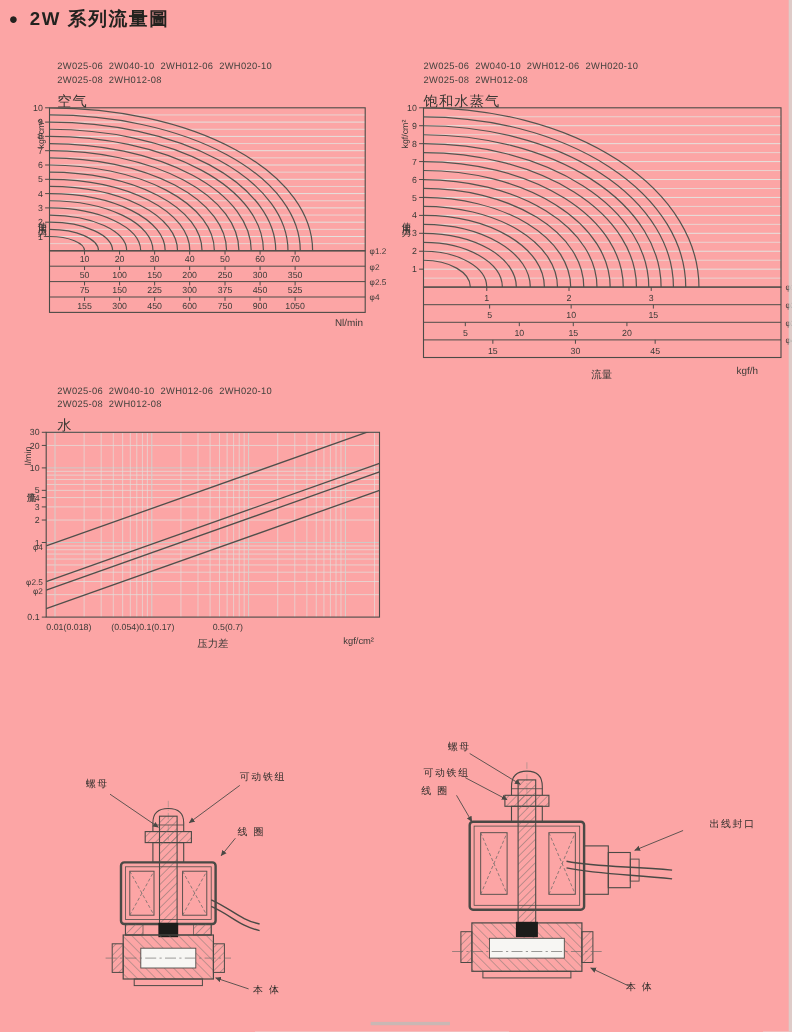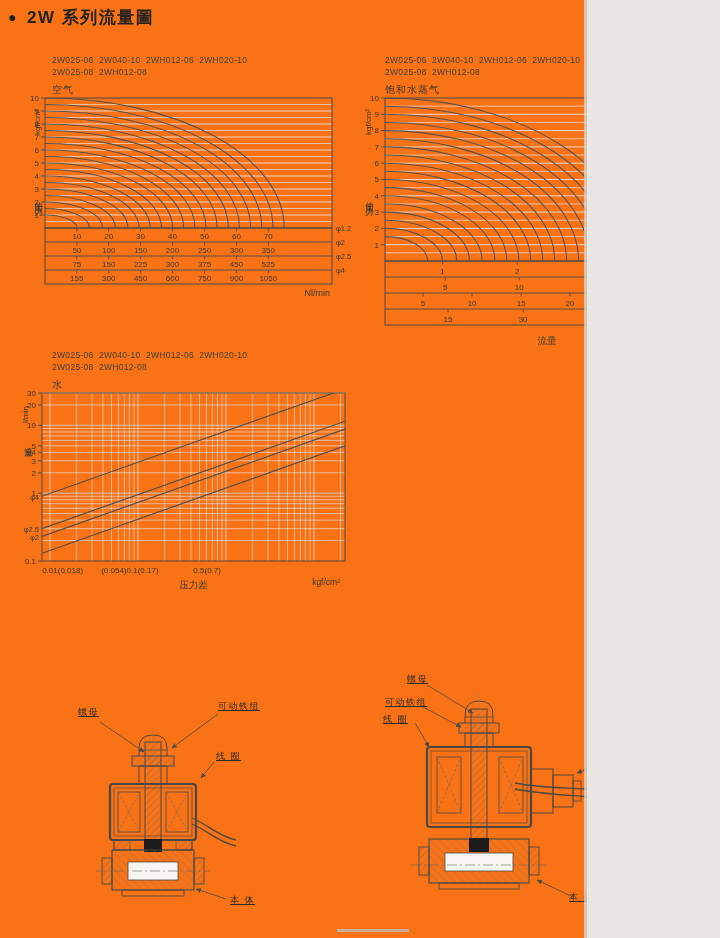--- a/index.html
+++ b/index.html
@@ -1,25 +1,25 @@
 <!DOCTYPE html>
 <html><head>
 <meta charset="utf-8">
 <style>
   html,body{margin:0;padding:0;background:#e8e7e4;}
-  .page{position:relative;width:587px;height:938px;background:#f97316;overflow:hidden;
+  .page{position:relative;width:720px;height:938px;background:#fca5a5;overflow:hidden;
         font-family:"Liberation Sans","DejaVu Sans",sans-serif;color:#2f2e2b;}
   .sec-title{position:absolute;font-size:17px;font-weight:bold;letter-spacing:1.5px;color:#23221f;white-space:nowrap;}
   .sec-title .bullet{font-size:14px;margin-right:9px;vertical-align:1px;}
   .chart{position:absolute;}
   .models{position:absolute;font-size:8.5px;color:#44423e;white-space:pre;letter-spacing:.3px;text-align:center;}
-  .fluid{position:absolute;font-size:10px;color:#3a3834;letter-spacing:1px;}
+  .fluid{position:absolute;font-size:13px;color:#3a3834;letter-spacing:1px;}
   .rot{position:absolute;font-size:8px;color:#3b3a37;transform:rotate(-90deg);transform-origin:0 0;white-space:nowrap;}
   .vtext{position:absolute;font-size:8.5px;color:#3b3a37;writing-mode:vertical-rl;text-orientation:upright;letter-spacing:2px;}
-  .dlabel{position:absolute;font-size:9px;color:#2e2d2a;letter-spacing:1.5px;white-space:nowrap;text-decoration:underline;}
+  .dlabel{position:absolute;font-size:9px;color:#2e2d2a;letter-spacing:1.5px;white-space:nowrap;}
   .diag{position:absolute;}
   .diag svg{position:absolute;left:0;top:0;}
   svg{display:block;}
   svg text{font-family:"Liberation Sans","DejaVu Sans",sans-serif;}
   .edge-r{position:absolute;right:0;top:0;width:3px;height:100%;background:#d6d5d1;opacity:.8;}
   .footer-mark{position:absolute;left:337px;top:929px;width:72px;height:3px;background:#bdbcb8;opacity:.8;}
 </style>
 </head>
 <body>
 

